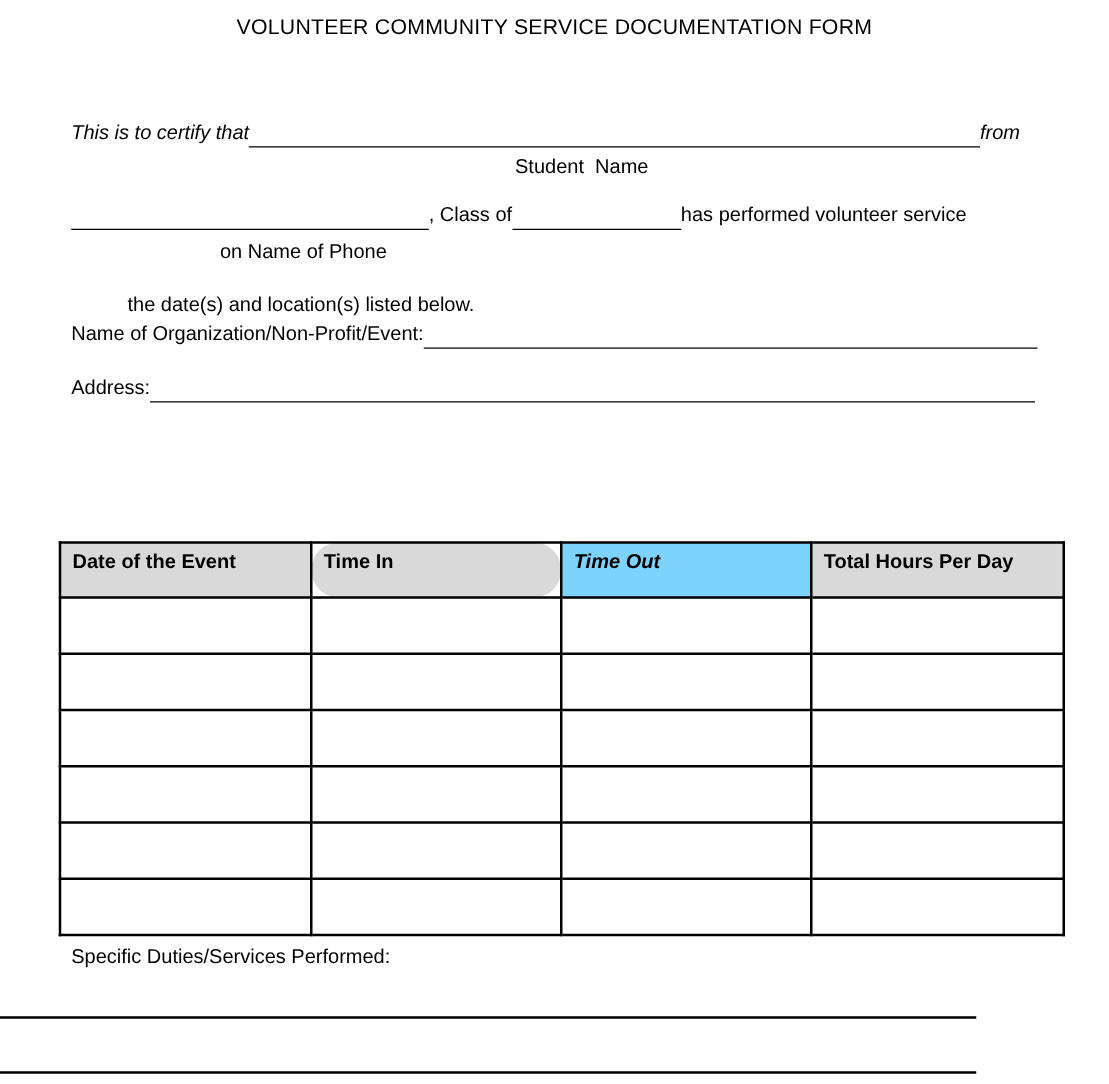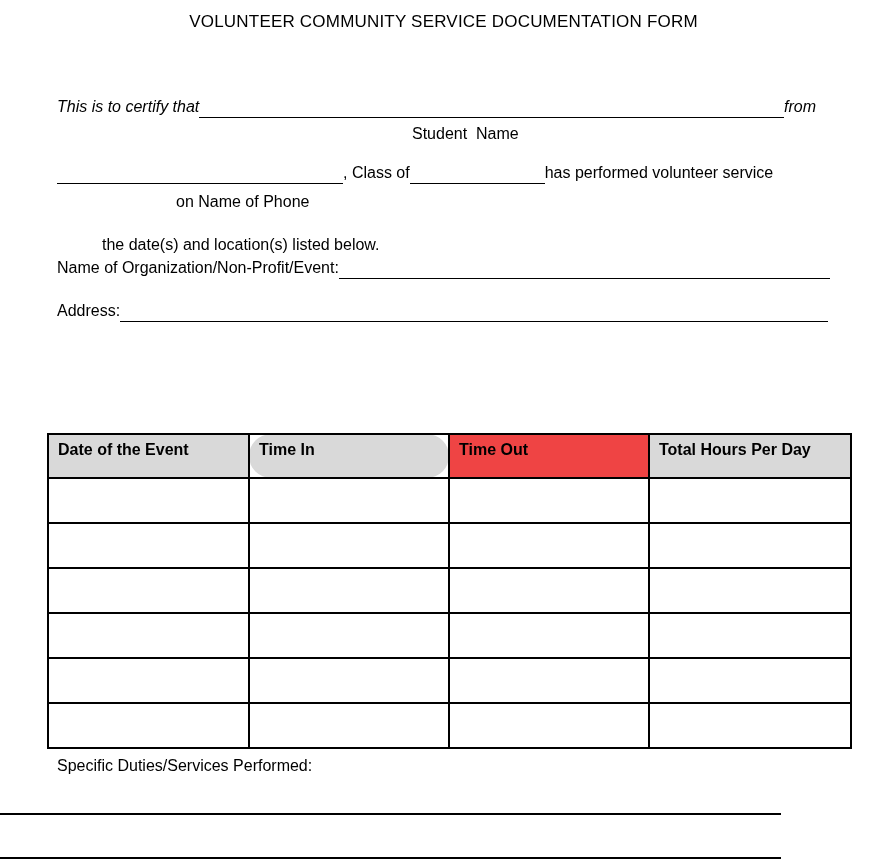--- a/index.html
+++ b/index.html
@@ -74,21 +74,21 @@
     <colgroup>
       <col style="width:201px;">
       <col style="width:200px;">
       <col style="width:200px;">
       <col style="width:202px;">
     </colgroup>
     <thead>
       <tr>
         <th style="background: rgb(217, 217, 217);">Date of the Event</th>
         <th style="background: rgb(217, 217, 217); border-radius: 22px;">Time In</th>
-        <th style="background: #ef4444;">Time Out</th>
+        <th style="background: #7dd3fc; font-style: italic;">Time Out</th>
         <th style="background: rgb(217, 217, 217);">Total Hours Per Day</th>
       </tr>
     </thead>
     <tbody>
         <tr>
           <td></td>
           <td></td>
           <td></td>
           <td></td>
         </tr>

